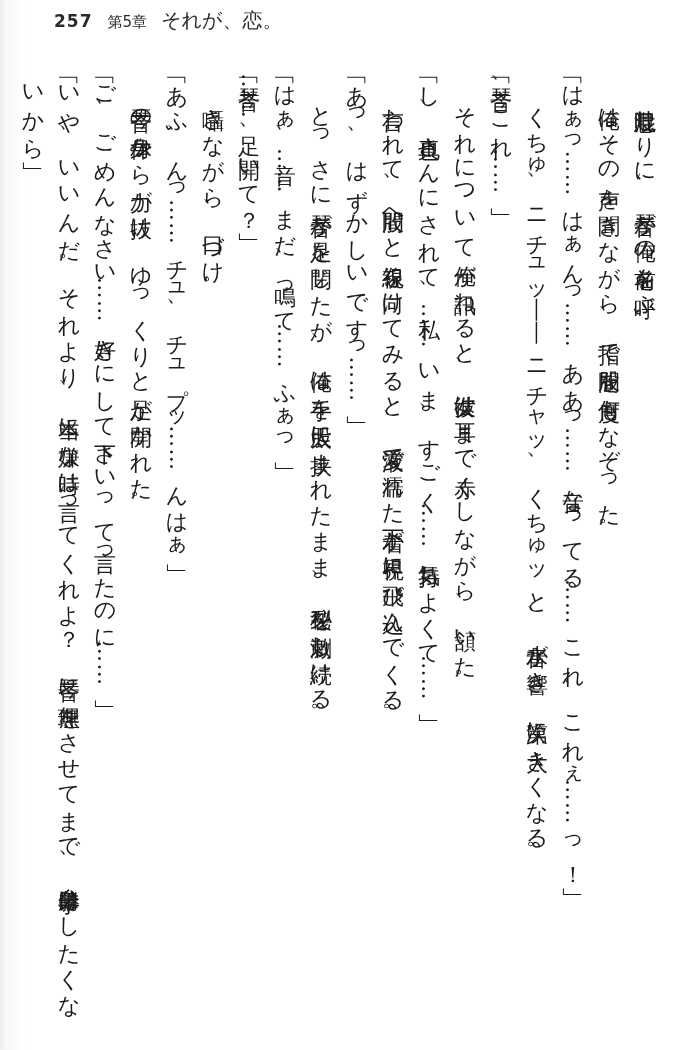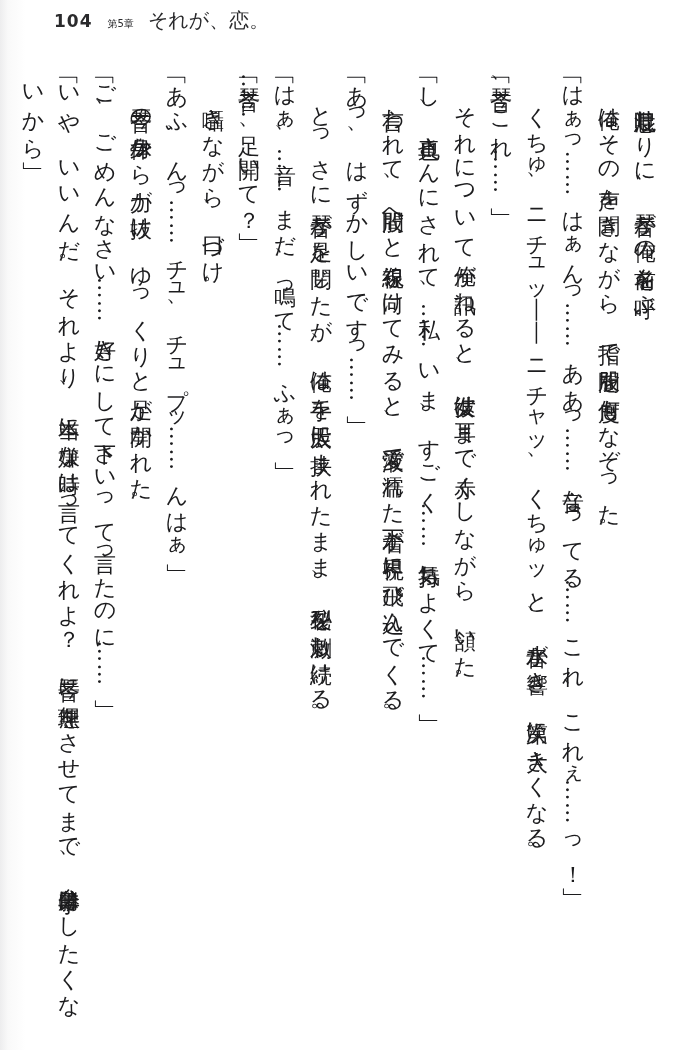--- a/index.html
+++ b/index.html
@@ -24,21 +24,21 @@
     color: #2a2a2c;
     white-space: nowrap;
   }
   .page-num {
     font-size: 17px;
     font-weight: 600;
     letter-spacing: 1px;
     margin-right: 15px;
   }
   .chapter {
-    font-size: 10px;
+    font-size: 15px;
     margin-right: 14px;
   }
   .chapter-title {
     font-size: 20px;
   }
   .text-block {
     position: absolute;
     top: 70px;
     right: 16px;
     height: 950px;
@@ -58,21 +58,21 @@
   .tcol.indent {
     text-indent: 1em;
   }
 </style>
 </head>
 <body>
 
 <div class="page">
 
   <header class="page-header">
-    <span class="page-num">104</span>
+    <span class="page-num">257</span>
     <span class="chapter">第5章</span>
     <span class="chapter-title">それが、恋。</span>
   </header>
 
   <main class="text-block" id="text-block">
       <p class="tcol indent">吐息混じりに、琴音が俺の名前を呼ぶ。</p>
       <p class="tcol indent">俺はその声を聞きながら、指で股間を何度もなぞった。</p>
       <p class="tcol">「はぁっ……はぁんっ……ああっ……音なってる……これ、これぇ……っ！」</p>
       <p class="tcol indent">くちゅ、ニチュッ――ニチャッ、くちゅッと、水音が響き、次第に大きくなる。</p>
       <p class="tcol">「琴音、これ……」</p>

